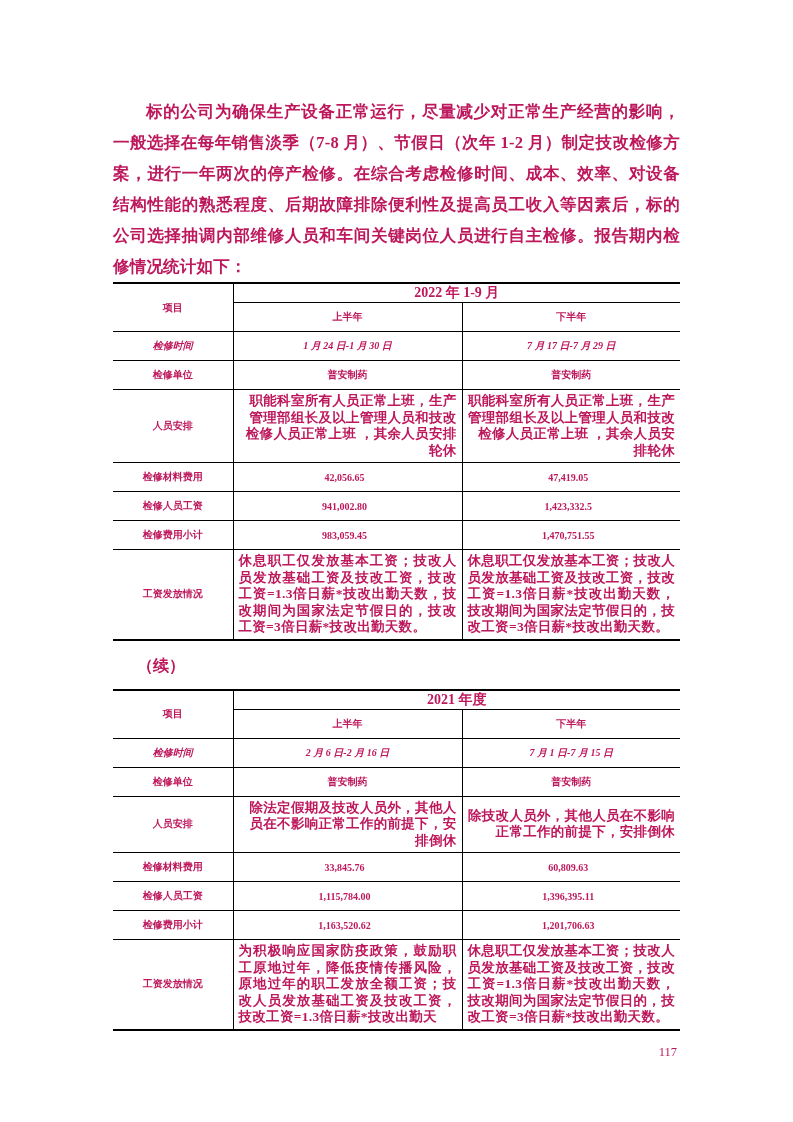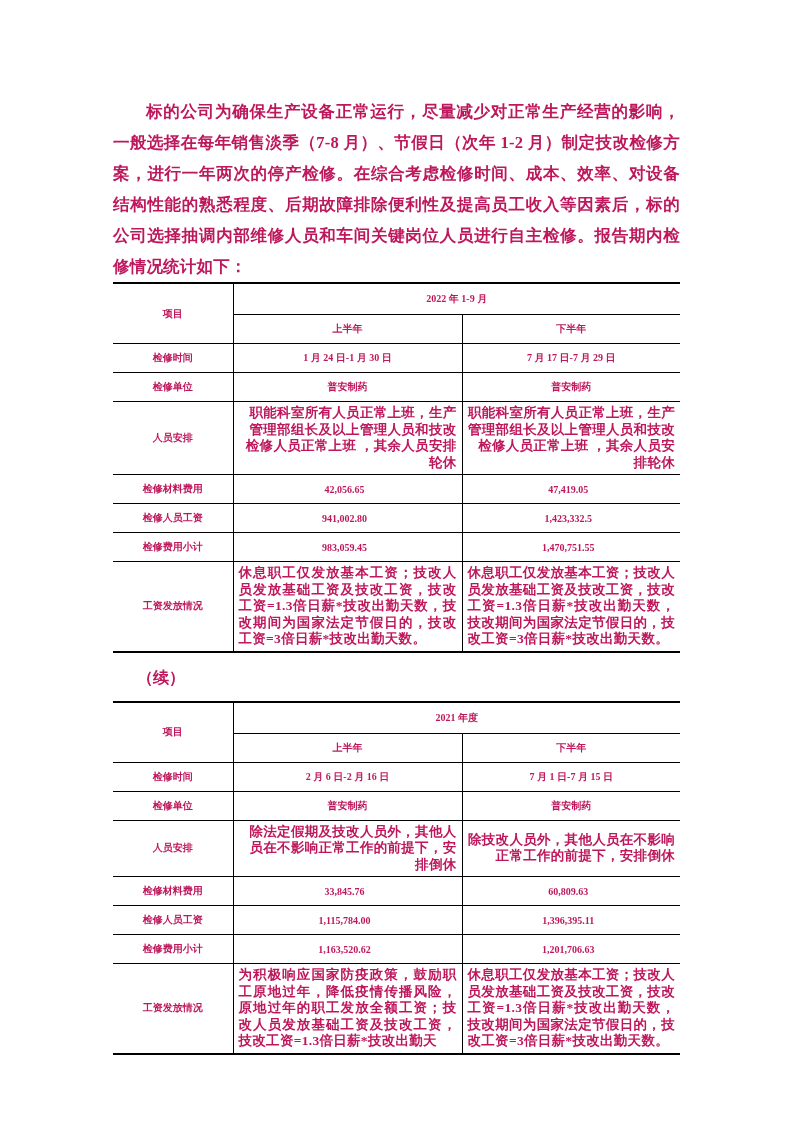--- a/index.html
+++ b/index.html
@@ -38,23 +38,23 @@
   .tbl col.w-b { width: 218px; }
   .tbl td {
     border-bottom: 1px solid #000;
     border-right: 1px solid #000;
     font-size: 10px;
     padding: 7px 4px;
     text-align: center;
     vertical-align: middle;
   }
   .tbl td:last-child { border-right: none; }
-  .tbl td.period { font-size: 10px; padding: 8px 2px; }
+  .tbl td.period { font-size: 14px; padding: 0 2px; }
   .tbl tr.subrow td { border-bottom: 1.5px solid #000; }
-  .tbl tr.first-body td { border-top: 1.5px solid #000; }
+  .tbl tr.first-body td { border-top: 1.5px solid #000; font-style: italic; }
   .tbl td.num { text-align: center; padding-right: 10px; }
   .tbl td.txt {
     font-size: 13.5px;
     line-height: 16.5px;
     letter-spacing: 0.3px;
     padding: 3px 5px;
   }
   .tbl td.txt.just { text-align: justify; }
   .tbl td.txt.cen { text-align: right; }
   .continued {
@@ -178,14 +178,15 @@
         <td class="num">1,201,706.63</td>
       </tr>
       <tr>
         <td>工资发放情况</td>
         <td class="txt just">为积极响应国家防疫政策，鼓励职工原地过年，降低疫情传播风险，原地过年的职工发放全额工资；技改人员发放基础工资及技改工资，技改工资=1.3倍日薪*技改出勤天</td>
         <td class="txt just">休息职工仅发放基本工资；技改人员发放基础工资及技改工资，技改工资=1.3倍日薪*技改出勤天数，技改期间为国家法定节假日的，技改工资=3倍日薪*技改出勤天数。</td>
       </tr>
     </tbody>
   </table>
 
+  <div class="page-number">117</div>
 
 </div>
 
 </body></html>

